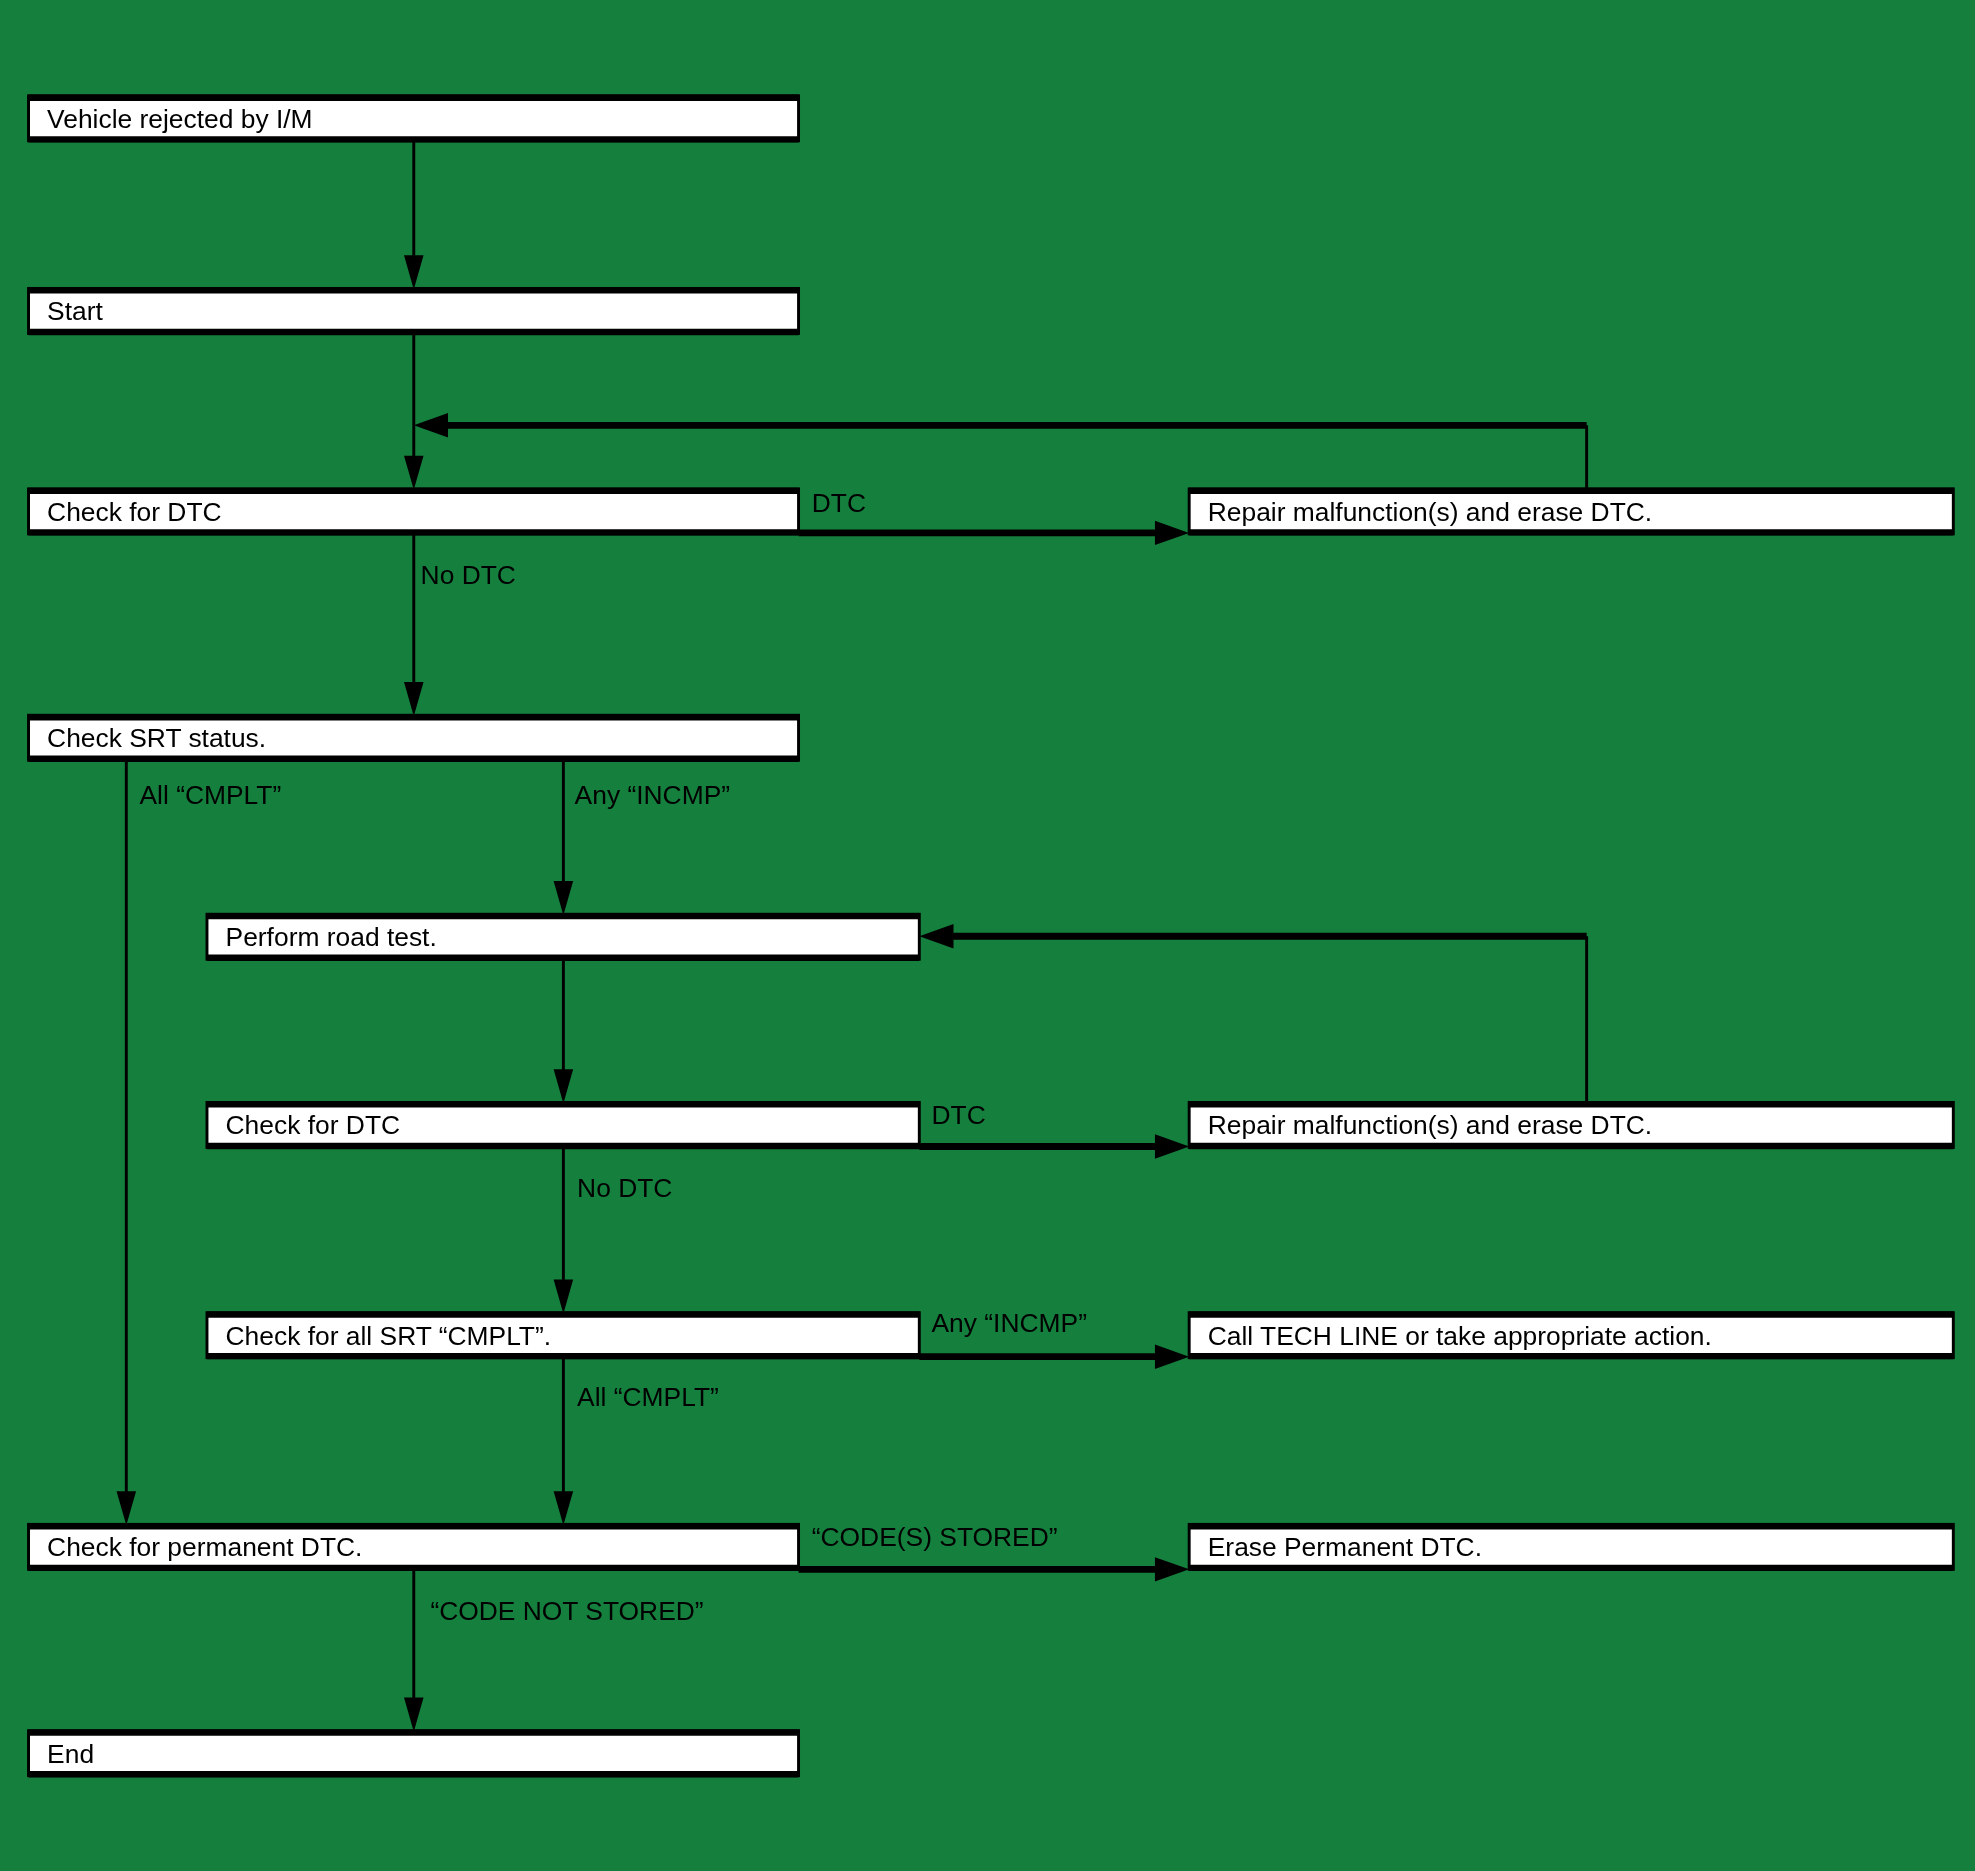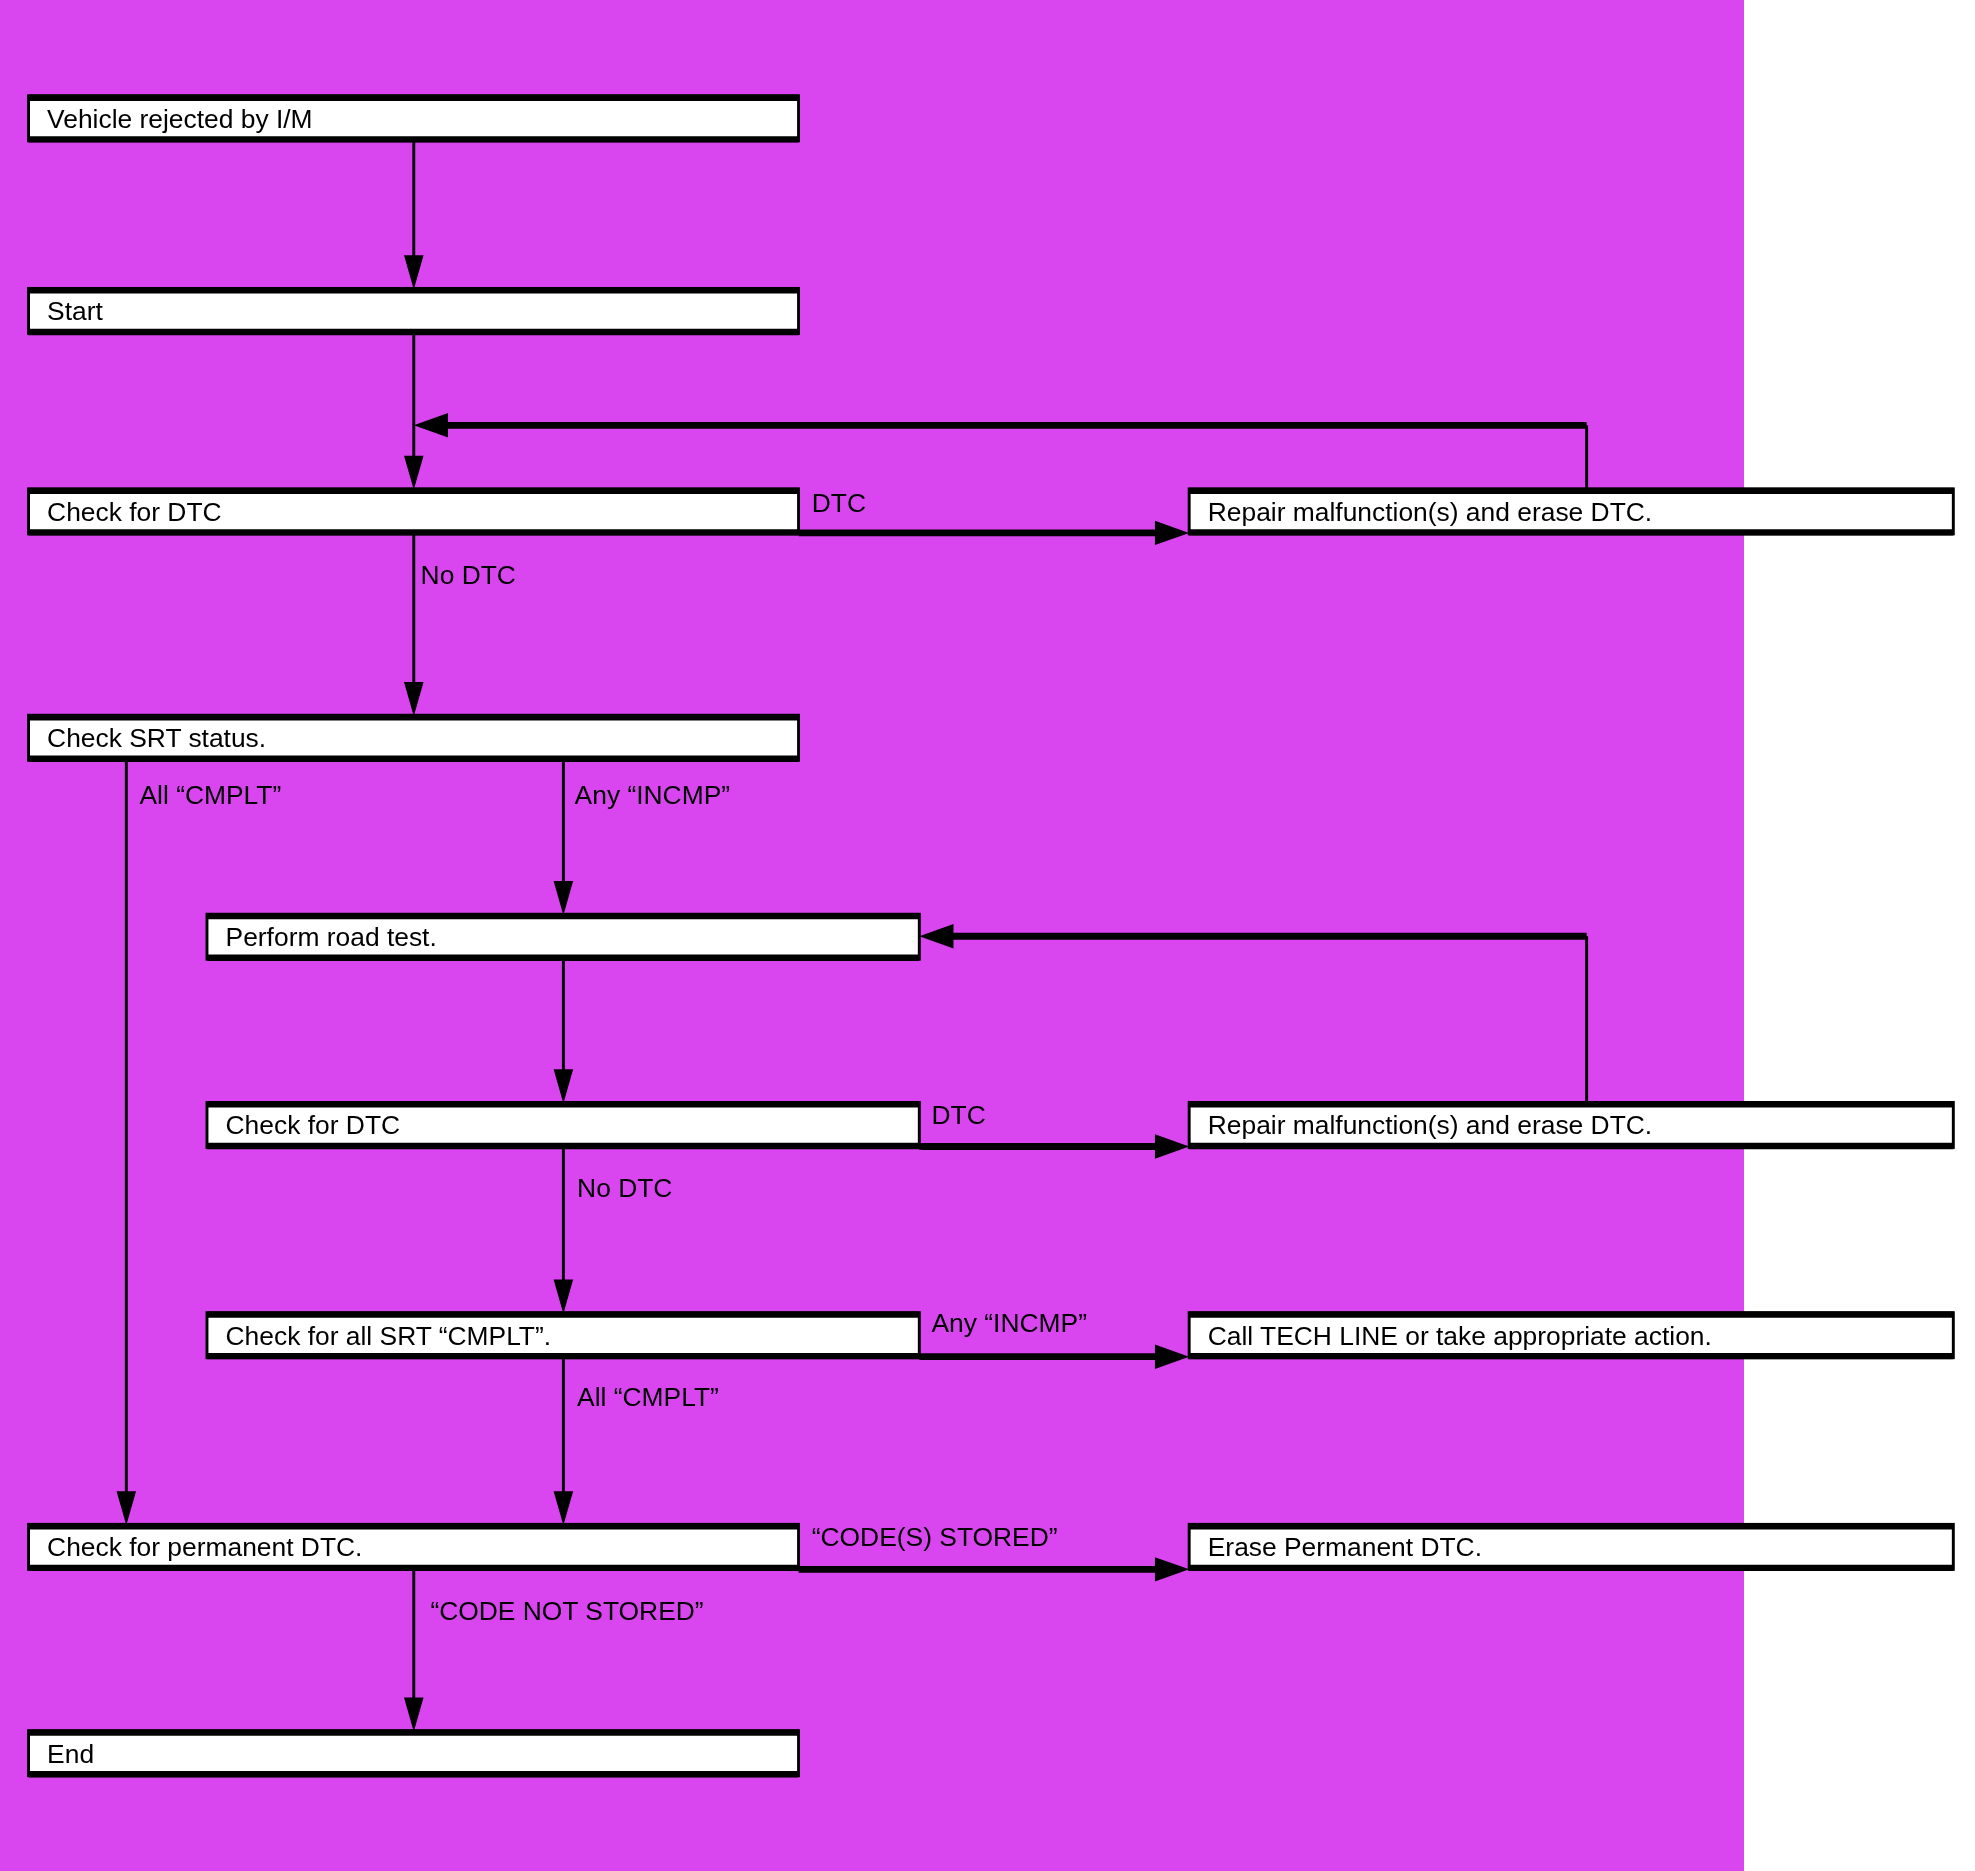--- a/index.html
+++ b/index.html
@@ -8,23 +8,23 @@
     background: #ffffff;
   }
   body {
     width: 1975px;
     height: 1871px;
     font-family: "Liberation Sans", sans-serif;
     overflow: hidden;
   }
   #chart-root {
     position: relative;
-    width: 1744px;
+    width: 1975px;
     height: 1871px;
-    background: #d946ef;
+    background: #15803d;
   }
   svg#flow {
     position: absolute;
     top: 0;
     left: 0;
     width: 1975px;
     height: 1871px;
     display: block;
   }
   .node-box {

